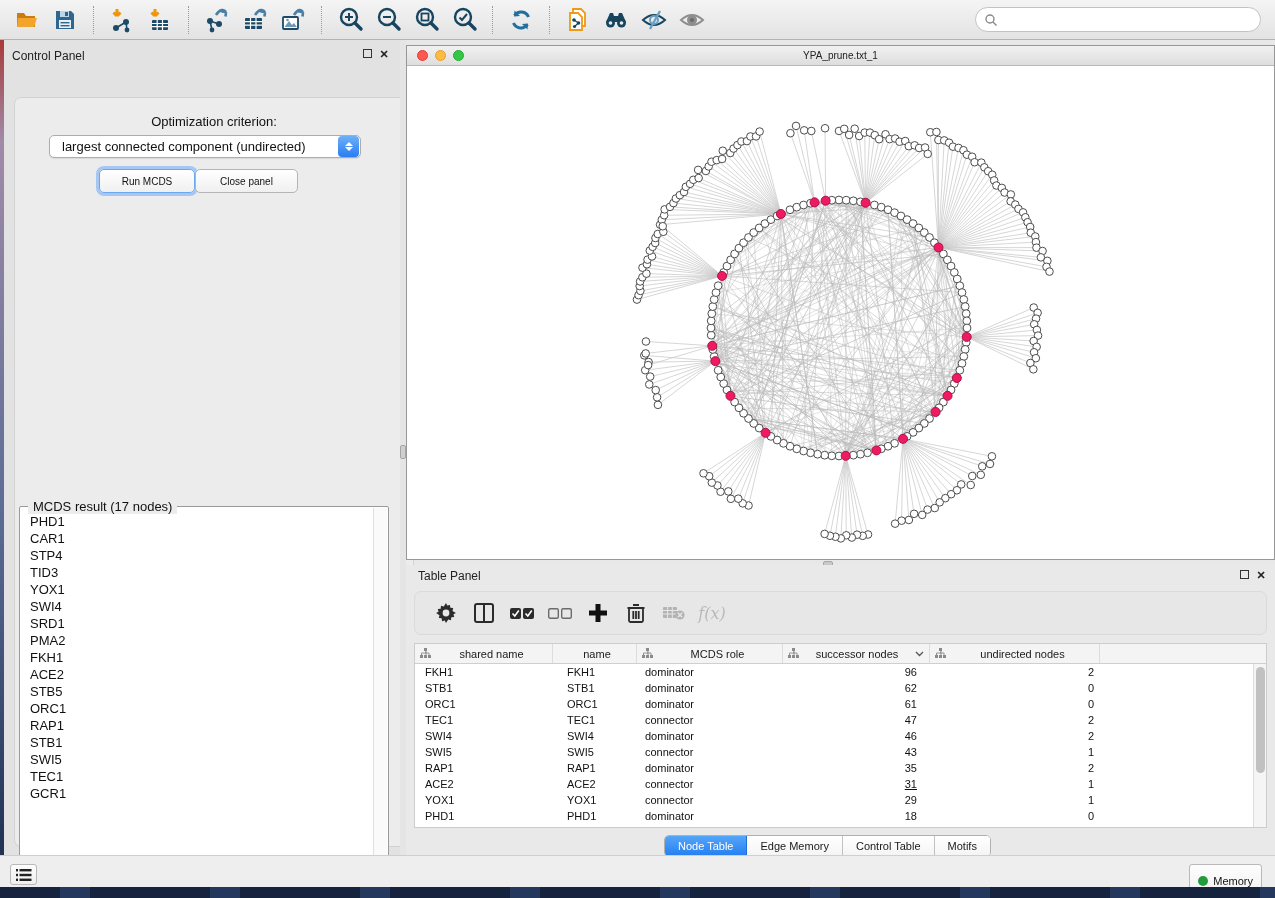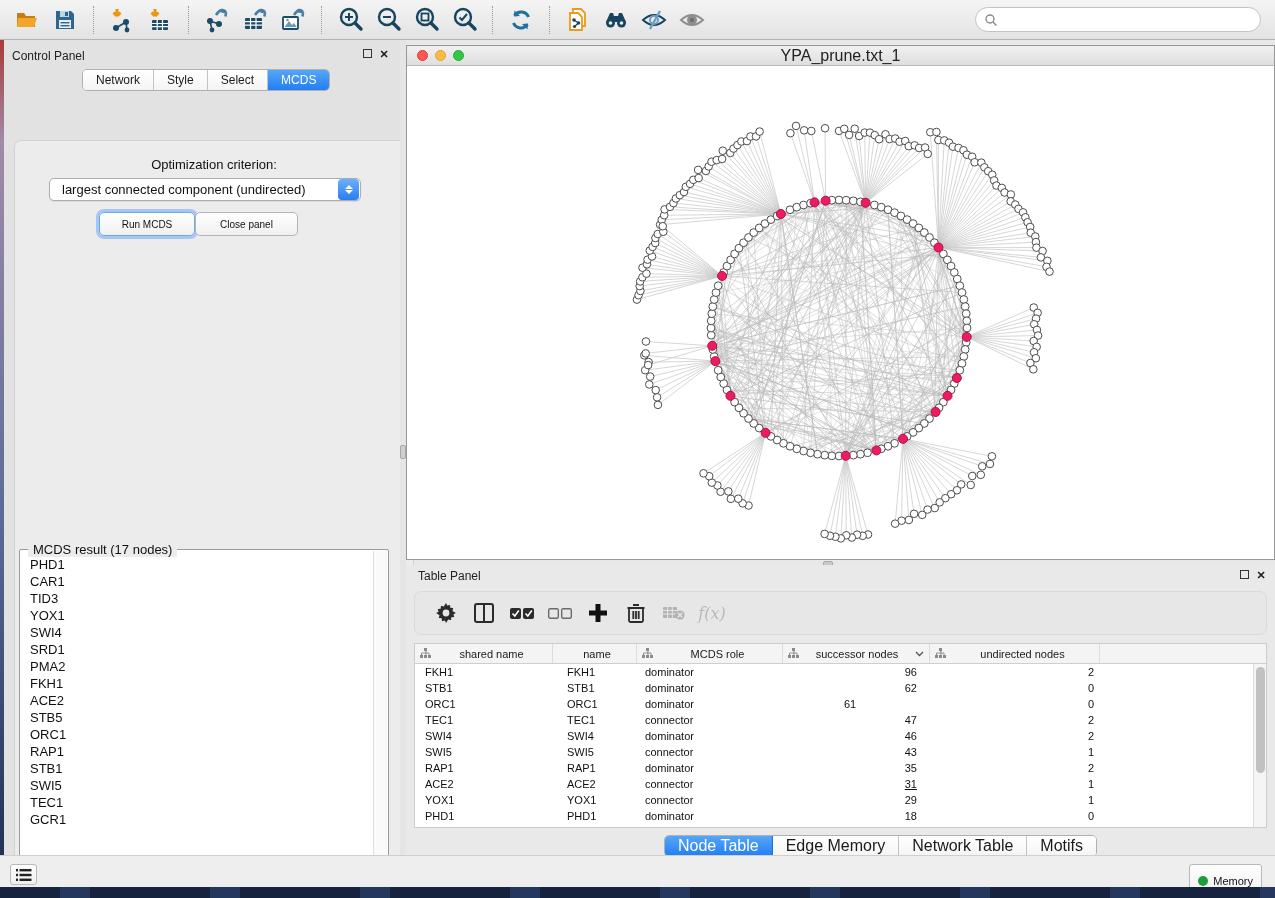--- a/index.html
+++ b/index.html
@@ -40,21 +40,21 @@
   .segbar { display:flex; border:1px solid #b0b0b0; border-radius:5px; overflow:hidden;
     background:#fff; height:22px; }
   .seg { font-size:12px; color:#1a1a1a; padding:0 13px; display:flex; align-items:center;
     border-right:1px solid #c2c2c2; background:linear-gradient(#ffffff,#f4f4f4); }
   .seg:last-child { border-right:none; }
   .seg.sel { background:linear-gradient(#55a6f8,#247ef3); color:#fff;
     border-right-color:#1e6fd8; }
   #cp-tabs { position:absolute; left:78px; top:29px; }
 
   #cp-inner { position:absolute; left:10px; top:57px; width:400px; height:750px;
-    background:#ececec; border:1px solid #d2d2d2; border-radius:7px;margin-top:43px; }
+    background:#ececec; border:1px solid #d2d2d2; border-radius:7px; }
   #opt-label { position:absolute; left:0; top:16px; width:100%; text-align:center;
     font-size:13px; color:#111; }
   #opt-select { position:absolute; left:34px; top:37px; width:312px; height:23px;
     background:#fff; border:1px solid #adadad; border-radius:5px;
     display:flex; align-items:center; box-shadow:0 1px 1px rgba(0,0,0,.08); }
   #opt-select .val { font-size:13px; color:#111; padding-left:12px; flex:1 1 auto;
     white-space:nowrap; overflow:hidden; }
   #opt-select .stepper { width:21px; height:21px; border-radius:4px; margin:0 1px 0 0;
     background:linear-gradient(#6cb0f9,#2a7df2); display:flex; flex-direction:column;
     align-items:center; justify-content:center; gap:1px; }
@@ -88,21 +88,21 @@
   
   #net-window { position:absolute; left:406px; top:45px; width:869px; height:515px;
     border:1px solid #979797; background:#fff; }
   #net-titlebar { position:absolute; left:0; top:0; width:100%; height:20px;
     background:linear-gradient(#f1f1f1,#dedede); border-bottom:1px solid #b8b8b8;
     display:flex; align-items:center; }
   .tl { width:11px; height:11px; border-radius:50%; margin-left:7px; }
   .tl.red { background:#fc5753; border:.5px solid #df3e38; margin-left:10px; }
   .tl.yel { background:#fdbc40; border:.5px solid #de9f34; }
   .tl.grn { background:#33c748; border:.5px solid #27aa35; }
-  #net-title { position:absolute; left:0; width:100%; text-align:center; font-size:16px; color:#222; }
+  #net-title { position:absolute; left:0; width:100%; text-align:center; font-size:10px; color:#222; }
   #net-canvas { position:absolute; left:0; top:20px; width:867px; height:493px; background:#fff; }
 
   
   #hsplit-handle { position:absolute; left:823px; top:561px; width:10px; height:7px;
     background:#c9c9c9; border:1px solid #a8a8a8; border-radius:2px; }
 
   
   #table-panel { position:absolute; left:406px; top:565px; width:869px; height:290px;
     background:#e9e9e9; }
   #tp-head { position:absolute; left:12px; top:4px; }
@@ -124,21 +124,21 @@
   .sortchev { margin-right:5px; flex:0 0 auto; }
   .trow { display:flex; height:16px; }
   .tcell { font-size:11px; color:#111; line-height:16px; white-space:nowrap; overflow:hidden; }
   .tcell.num { text-align:right; }
   #tbl-scroll { position:absolute; right:0; top:20px; width:13px; height:163px;
     background:#f5f5f5; border-left:1px solid #ddd; }
   #tbl-thumb { position:absolute; left:1.5px; top:3px; width:9px; height:106px;
     background:#c1c1c1; border-radius:5px; }
 
   #tp-tabs { position:absolute; left:258px; top:270px; }
-  #tp-tabs .seg { font-size:16px; }
+  #tp-tabs .seg { font-size:11px; }
 
   
   #status-bar { position:absolute; left:0; top:855px; width:1275px; height:32px;
     background:#eeeeee; border-top:1px solid #cfcfcf; }
   #menu-btn { position:absolute; left:10px; top:8px; width:27px; height:21px;
     background:linear-gradient(#fdfdfd,#efefef); border:1px solid #b9b9b9;
     border-radius:3px; display:flex; align-items:center; justify-content:center; }
   #memory-btn { position:absolute; right:13px; top:8px; height:21px; padding:16px 8px;
     background:linear-gradient(#fdfdfd,#f1f1f1); border:1px solid #b9b9b9;
     border-radius:3px; display:flex; align-items:center; gap:5px; font-size:11px; color:#111; }
@@ -295,44 +295,39 @@
   </div>
 
   <div id="wall-left"></div>
 
   <div id="control-panel">
     <div id="cp-head" class="panel-title">Control Panel</div>
     <div class="wicons" id="cp-wicons">
       <div class="wic sq"></div>
       <div class="wic">✕</div>
     </div>
-    <div id="cp-tabs" class="segbar">
-        <div class="seg">Network</div>
-        <div class="seg">Style</div>
-        <div class="seg">Select</div>
-        <div class="seg sel">MCDS</div>
-      </div>
 
     <div id="cp-inner">
       <div id="opt-label">Optimization criterion:</div>
       <div id="opt-select">
         <div class="val">largest connected component (undirected)</div>
         <div class="stepper">
           <div class="chev up"></div>
             <div class="chev dn"></div>
         </div>
       </div>
       <div id="run-btn" class="pushbtn">Run MCDS</div>
       <div id="closep-btn" class="pushbtn">Close panel</div>
 
       <div id="result-group">
         <div id="result-legend">MCDS result (17 nodes)</div>
         <div id="result-list">
             <div class="mcds-item">PHD1</div>
             <div class="mcds-item">CAR1</div>
+            <div class="mcds-item">STP4</div>
             <div class="mcds-item">TID3</div>
             <div class="mcds-item">YOX1</div>
             <div class="mcds-item">SWI4</div>
             <div class="mcds-item">SRD1</div>
             <div class="mcds-item">PMA2</div>
             <div class="mcds-item">FKH1</div>
             <div class="mcds-item">ACE2</div>
             <div class="mcds-item">STB5</div>
             <div class="mcds-item">ORC1</div>
             <div class="mcds-item">RAP1</div>
@@ -1295,21 +1290,21 @@
             <div class="tcell" style="width: 138px; padding-left: 10px;">STB1</div>
             <div class="tcell" style="width: 84px; padding-left: 14px;">STB1</div>
             <div class="tcell" style="width: 146px; padding-left: 8px;">dominator</div>
             <div class="tcell num" style="width: 147px; padding-right: 13px;">62</div>
             <div class="tcell num" style="width: 170px; padding-right: 6px;">0</div>
           </div>
           <div class="trow">
             <div class="tcell" style="width: 138px; padding-left: 10px;">ORC1</div>
             <div class="tcell" style="width: 84px; padding-left: 14px;">ORC1</div>
             <div class="tcell" style="width: 146px; padding-left: 8px;">dominator</div>
-            <div class="tcell num" style="width: 147px; padding-right: 13px; text-align: center;">61</div>
+            <div class="tcell num" style="width: 147px; padding-right: 13px;">61</div>
             <div class="tcell num" style="width: 170px; padding-right: 6px;">0</div>
           </div>
           <div class="trow">
             <div class="tcell" style="width: 138px; padding-left: 10px;">TEC1</div>
             <div class="tcell" style="width: 84px; padding-left: 14px;">TEC1</div>
             <div class="tcell" style="width: 146px; padding-left: 8px;">connector</div>
             <div class="tcell num" style="width: 147px; padding-right: 13px;">47</div>
             <div class="tcell num" style="width: 170px; padding-right: 6px;">2</div>
           </div>
           <div class="trow">
@@ -1356,21 +1351,21 @@
           </div>
         </div>
       <div id="tbl-scroll">
           <div id="tbl-thumb"></div>
         </div>
     </div>
 
     <div id="tp-tabs" class="segbar">
         <div class="seg sel">Node Table</div>
         <div class="seg">Edge Memory</div>
-        <div class="seg">Network Table</div>
+        <div class="seg">Control Table</div>
         <div class="seg">Motifs</div>
       </div>
   </div>
 
   <div id="status-bar">
     <div id="menu-btn">
       <svg width="16" height="12" viewBox="0 0 16 12">
           <g fill="#222">
             <rect x="0" y="0" width="2" height="2.4"></rect>
             <rect x="3.5" y="0" width="12" height="2.4"></rect>

